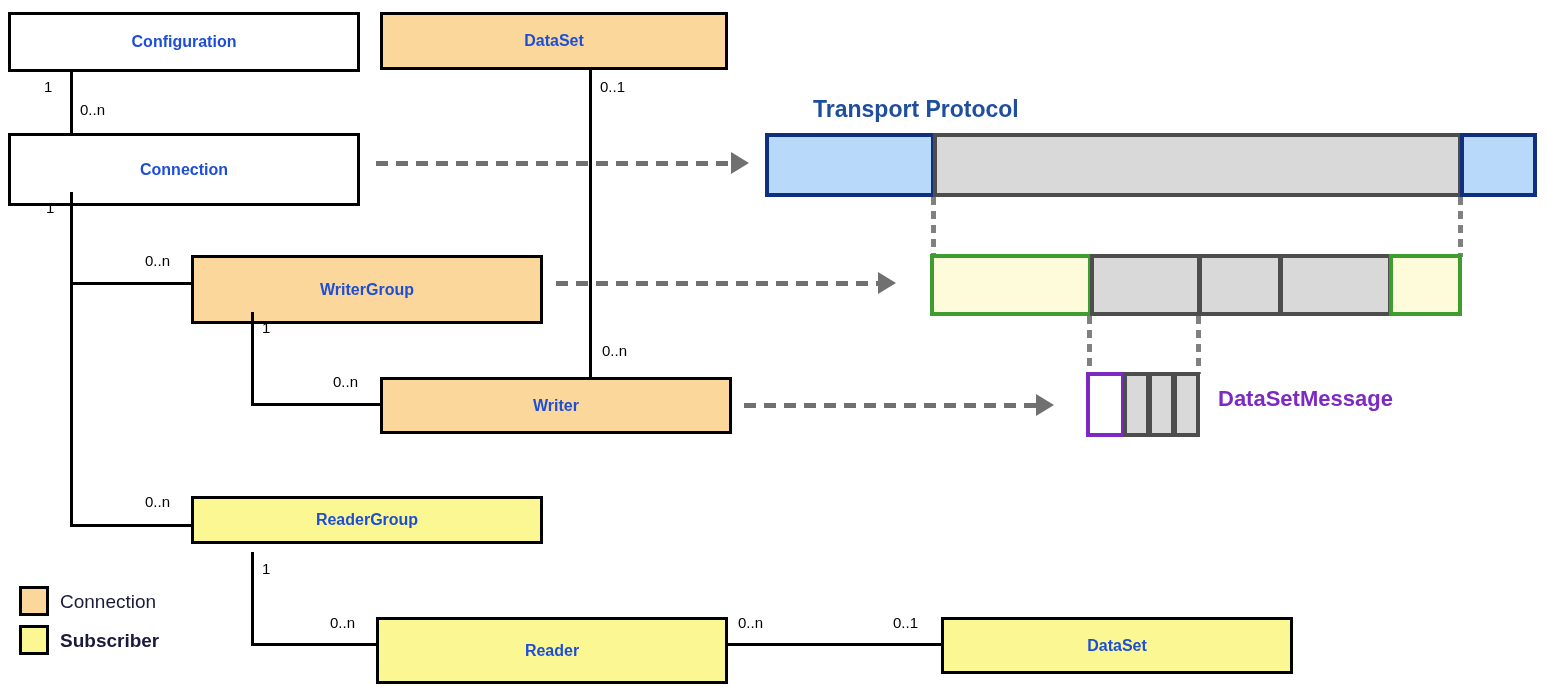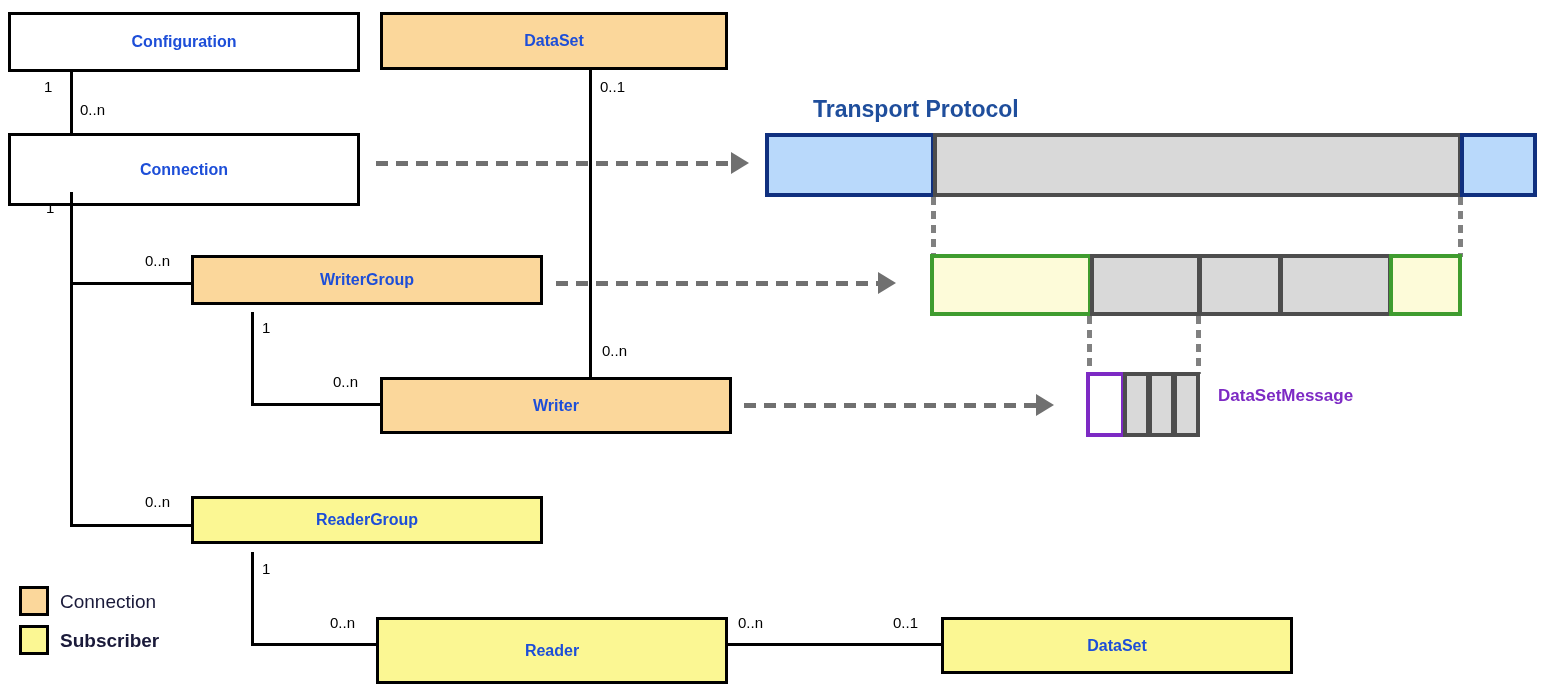--- a/index.html
+++ b/index.html
@@ -14,21 +14,21 @@
 
   .mult{position:absolute;font-size:15px;color:#000000;font-weight:normal;white-space:nowrap;}
 
   .line{position:absolute;background:#000000;}
   .vline{width:3px;}
   .hline{height:3px;}
 
   .seg{position:absolute;box-sizing:border-box;}
   .tp-title{position:absolute;font-weight:bold;font-size:23px;color:#1f4e9c;white-space:nowrap;margin-left:48px;}
   .nm-title{position:absolute;font-weight:bold;font-size:23px;color:#3f9c2f;white-space:nowrap;}
-  .dsm-title{position:absolute;font-weight:bold;font-size:17px;color:#7d2ac4;white-space:nowrap;}
+  .dsm-title{position:absolute;font-weight:bold;font-size:22px;color:#7d2ac4;white-space:nowrap;}
 
   .leader{position:absolute;width:5px;
           background-image:linear-gradient(#808080 60%,rgba(255,255,255,0) 0%);
           background-size:5px 14px;background-repeat:repeat-y;}
 
   .dasharrow{position:absolute;height:5px;
           background-image:linear-gradient(to right,#707070 62%,rgba(255,255,255,0) 0%);
           background-size:20px 5px;background-repeat:repeat-x;}
   .arrowhead{position:absolute;width:0;height:0;
           border-top:11px solid transparent;border-bottom:11px solid transparent;
@@ -41,21 +41,21 @@
 <body>
 
 <div id="stage">
 
   <div class="uml-box" style="left:8px;top:12px;width:352px;height:60px;">Configuration</div>
 
   <div class="uml-box pub" style="left:380px;top:12px;width:348px;height:58px;">DataSet</div>
 
   <div class="uml-box" style="left:8px;top:133px;width:352px;height:73px;">Connection</div>
 
-  <div class="uml-box pub" style="left:191px;top:255px;width:352px;height:50px;">WriterGroup</div>
+  <div class="uml-box pub" style="left:191px;top:255px;width:352px;height:69px;">WriterGroup</div>
 
   <div class="uml-box pub" style="left:380px;top:377px;width:352px;height:57px;">Writer</div>
 
   <div class="uml-box sub" style="left:191px;top:496px;width:352px;height:48px;">ReaderGroup</div>
 
   <div class="uml-box sub" style="left:376px;top:617px;width:352px;height:67px;">Reader</div>
 
   <div class="uml-box sub" style="left:941px;top:617px;width:352px;height:57px;">DataSet</div>
 
   <div class="line vline" style="left:70px;top:72px;height:61px;"></div>

